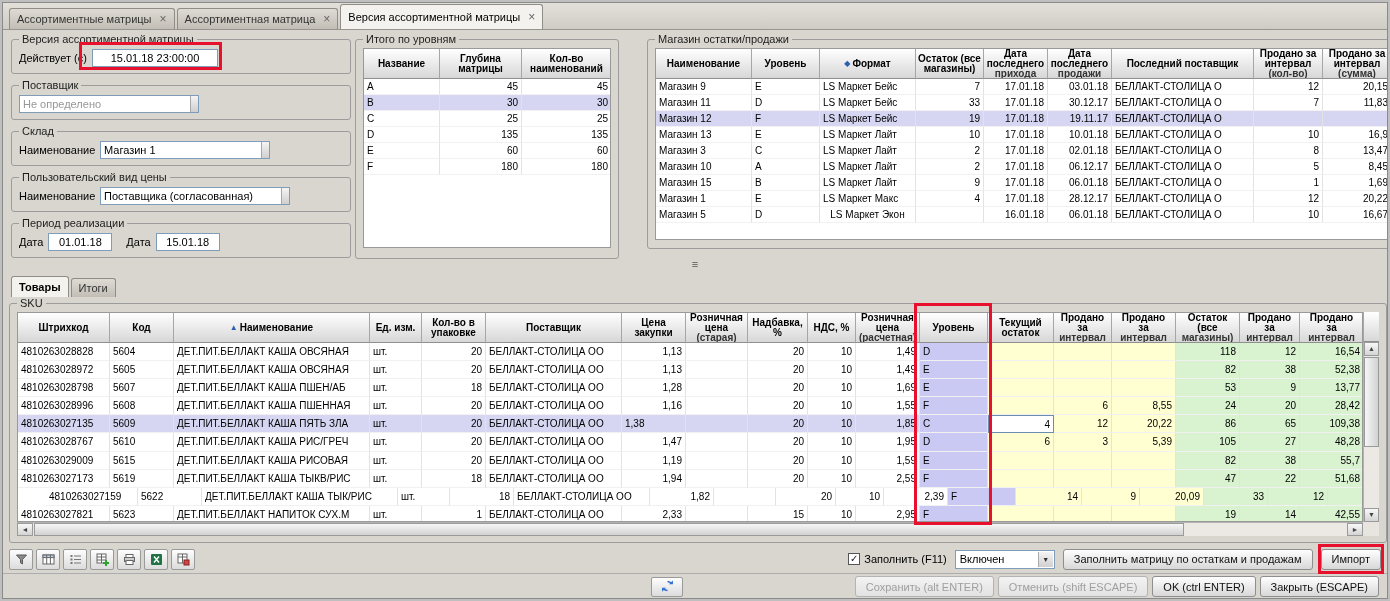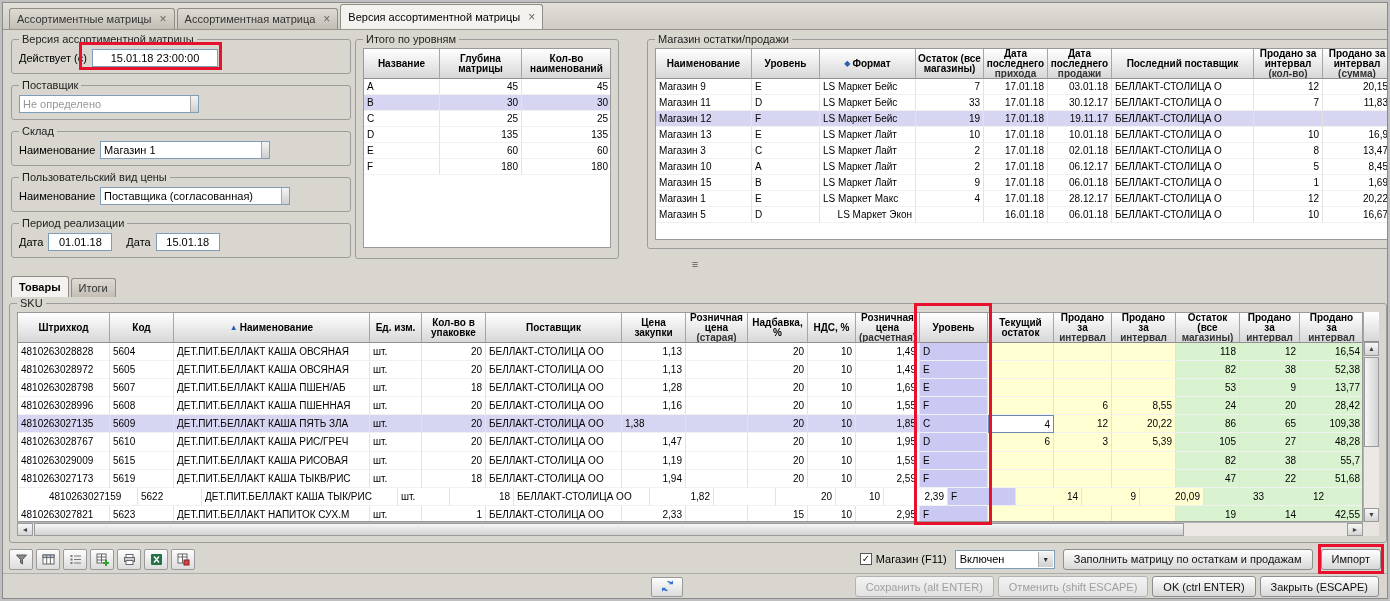--- a/index.html
+++ b/index.html
@@ -353,21 +353,21 @@
               <div class="td" style="width: 68px; text-align: right;">4</div>
               <div class="td" style="width: 64px; text-align: right;">17.01.18</div>
               <div class="td" style="width: 64px; text-align: right;">28.12.17</div>
               <div class="td" style="width: 142px; text-align: left;">БЕЛЛАКТ-СТОЛИЦА О</div>
               <div class="td" style="width: 69px; text-align: right;">12</div>
               <div class="td" style="width: 69px; text-align: right;">20,22</div>
             </div>
             <div class="tr" style="height: 16px; line-height: 15px;">
               <div class="td" style="width: 96px; text-align: left;">Магазин 5</div>
               <div class="td" style="width: 68px; text-align: left;">D</div>
-              <div class="td" style="width: 96px; text-align: right;">LS Маркет Экон</div>
+              <div class="td" style="width: 96px; text-align: center;">LS Маркет Экон</div>
               <div class="td" style="width: 68px; text-align: right;"></div>
               <div class="td" style="width: 64px; text-align: right;">16.01.18</div>
               <div class="td" style="width: 64px; text-align: right;">06.01.18</div>
               <div class="td" style="width: 142px; text-align: left;">БЕЛЛАКТ-СТОЛИЦА О</div>
               <div class="td" style="width: 69px; text-align: right;">10</div>
               <div class="td" style="width: 69px; text-align: right;">16,67</div>
             </div>
           </div>
         </div>
       <div class="vs-cap stores-cap"></div>
@@ -778,21 +778,21 @@
             <rect x="1" y="1" width="9" height="9" fill="#fff" stroke="#666"></rect>
             <line x1="1" y1="4" x2="10" y2="4" stroke="#666"></line>
             <line x1="5.5" y1="1" x2="5.5" y2="10" stroke="#666"></line>
             <rect x="7" y="7" width="5" height="5" fill="#d04545" stroke="#8a2020"></rect>
           </svg>
         </button>
       </div>
     <div class="tb-right">
       <label class="chk">
         <span class="box" id="chkbox">✓</span>
-        <span>Магазин (F11)</span>
+        <span>Заполнить (F11)</span>
       </label>
       <div class="dd">
         <span>Включен</span>
         <span class="dda">▼</span>
       </div>
       <button class="btn">Заполнить матрицу по остаткам и продажам</button>
       <button class="btn">Импорт</button>
     </div>
   </div>
 

